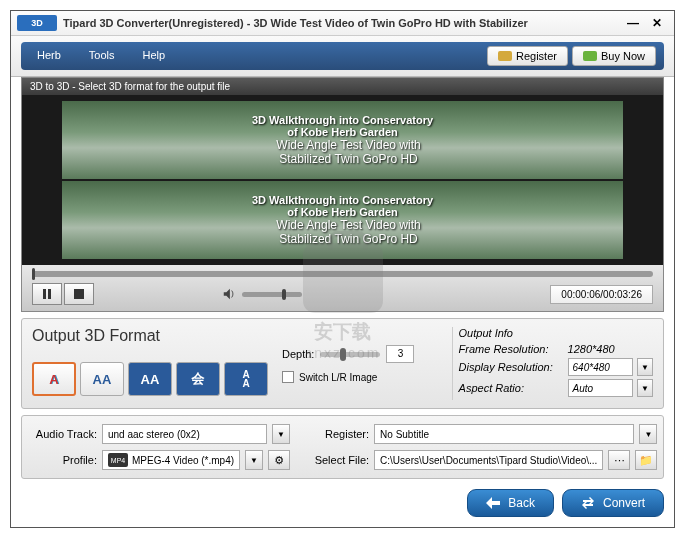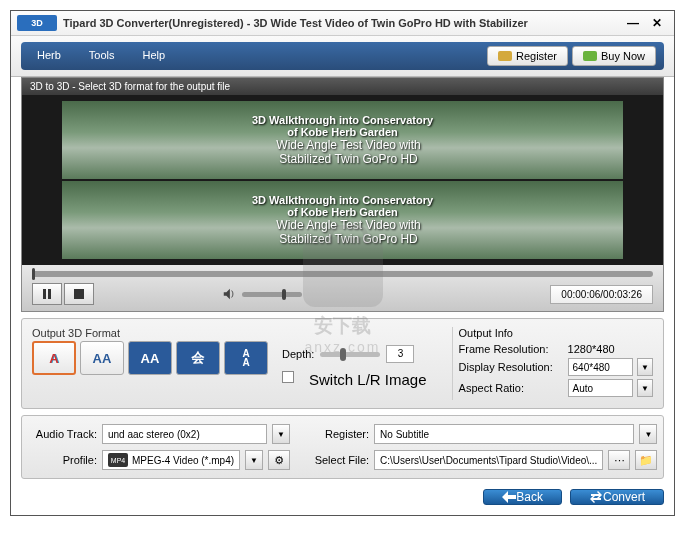--- a/index.html
+++ b/index.html
@@ -31,50 +31,50 @@
 .ctrl-row { display: flex; align-items: center; gap: 8px; }
 .ctrl-btns { display: flex; gap: 2px; }
 .ctrl-btn { width: 30px; height: 22px; background: linear-gradient(#fff,#ddd); border: 1px solid #888; display: flex; align-items: center; justify-content: center; cursor: pointer; }
 .vol-area { display: flex; align-items: center; gap: 6px; margin-left: 120px; }
 .vol-icon { width: 14px; height: 14px; }
 .vol-slider { width: 60px; height: 5px; background: #999; border-radius: 3px; position: relative; }
 .vol-slider::after { content:''; position:absolute; left:40px; top:-3px; width:4px; height:11px; background:#444; border-radius:2px; }
 .time-box { margin-left: auto; background: linear-gradient(#fff,#eee); border: 1px solid #aaa; padding: 3px 10px; font-size: 10px; }
 .panel { background: linear-gradient(#f5f5f5,#e5e5e5); border: 1px solid #bbb; border-radius: 3px; margin-top: 6px; padding: 8px 10px; display: flex; gap: 14px; }
 .fmt-group { flex: 1.2; }
-.fmt-title { font-size: 11px; color: #333; margin-bottom: 2px; }
+.fmt-title { font-size: 16px; color: #333; margin-bottom: 17px; }
 .fmt-btns { display: flex; gap: 4px; }
 .fmt-btn { width: 44px; height: 34px; background: linear-gradient(#fff,#e8e8e8); border: 1px solid #aaa; border-radius: 3px; display: flex; align-items: center; justify-content: center; font-size: 13px; font-weight: bold; cursor: pointer; }
 .fmt-btn.sel { border: 2px solid #e07030; }
 .anaglyph { color: #d03030; text-shadow: 1px 0 #30a0d0; }
 .sbs-blue { background: #2a5a9a; color: #fff; }
 .tb-blue { background: #2a5a9a; color: #fff; flex-direction: column; line-height: 0.9; }
 .depth-col { flex: 0.8; display: flex; flex-direction: column; gap: 8px; padding-top: 18px; }
 .depth-row { display: flex; align-items: center; gap: 6px; font-size: 11px; }
 .depth-slider { width: 60px; height: 5px; background: #bbb; border-radius: 3px; position: relative; }
 .depth-slider::after { content:''; position:absolute; left:20px; top:-4px; width:6px; height:13px; background:#666; border-radius:3px; }
 .depth-val { width: 28px; height: 18px; border: 1px solid #aaa; background: #fff; font-size: 10px; text-align: center; line-height: 16px; }
-.chk-row { display: flex; align-items: flex-start; gap: 15px; font-size: 15px; }
+.chk-row { display: flex; align-items: center; gap: 5px; font-size: 10px; }
 .chk { width: 12px; height: 12px; border: 1px solid #888; background: #fff; }
-.info-col { flex: 1; border-left: 1px solid #ccc; padding-left: 6px; }
+.info-col { flex: 1; border-left: 1px solid #ccc; padding-left: 6px; font-style: italic; }
 .info-title { font-size: 11px; margin-bottom: 4px; }
 .info-row { display: flex; align-items: center; font-size: 11px; margin-bottom: 3px; gap: 4px; }
 .info-label { width: 105px; text-align: left; }
 .info-val { flex: 1; }
 .sel-box { flex: 1; height: 18px; border: 1px solid #aaa; background: #fff; font-size: 10px; padding: 1px 4px; display: flex; align-items: center; }
 .sel-arrow { width: 16px; height: 18px; border: 1px solid #aaa; background: linear-gradient(#fff,#ddd); display: flex; align-items: center; justify-content: center; font-size: 8px; cursor: pointer; }
 .panel2 { background: linear-gradient(#f5f5f5,#e5e5e5); border: 1px solid #bbb; border-radius: 3px; margin-top: 6px; padding: 8px 10px; display: grid; grid-template-columns: 1fr 1fr; gap: 6px 14px; }
 .field-row { display: flex; align-items: center; gap: 5px; font-size: 11px; }
 .field-label { width: 65px; text-align: right; }
 .field-box { flex: 1; height: 20px; border: 1px solid #aaa; background: #fff; font-size: 10px; padding: 2px 5px; display: flex; align-items: center; overflow: hidden; white-space: nowrap; }
 .field-arrow { width: 18px; height: 20px; border: 1px solid #aaa; background: linear-gradient(#fff,#ddd); display: flex; align-items: center; justify-content: center; font-size: 8px; cursor: pointer; }
 .icon-btn { width: 22px; height: 20px; border: 1px solid #aaa; background: linear-gradient(#fff,#ddd); display: flex; align-items: center; justify-content: center; cursor: pointer; font-size: 11px; }
 .mp4-badge { width: 20px; height: 14px; background: #333; color: #fff; font-size: 7px; display: flex; align-items: center; justify-content: center; border-radius: 2px; margin-right: 4px; }
 .footer-btns { display: flex; justify-content: flex-end; gap: 8px; margin-top: 10px; }
-.main-btn { background: linear-gradient(#3a8dd4,#1a5a9a); color: #fff; border: 1px solid #154d85; border-radius: 3px; padding: 0 18px; font-size: 12px; display: flex; align-items: center; cursor: pointer; }
+.main-btn { background: linear-gradient(#3a8dd4,#1a5a9a); color: #fff; border: 1px solid #154d85; border-radius: 9px; padding: 6px 18px; font-size: 12px; display: flex; align-items: center; gap: 8px; cursor: pointer; }
 .btn-icon { width: 14px; height: 14px; display: flex; align-items: center; justify-content: center; }
 .watermark { position: absolute; top: 50%; left: 50%; transform: translate(-50%,-50%); opacity: 0.35; pointer-events: none; text-align: center; }
 .wm-icon { width: 80px; height: 70px; background: rgba(120,120,120,0.6); border-radius: 12px; margin: 0 auto 6px; position: relative; }
 .wm-icon::before { content:''; position:absolute; top:-12px; left:25px; width:30px; height:14px; border:5px solid rgba(120,120,120,0.6); border-bottom:none; border-radius:10px 10px 0 0; }
 .wm-text { font-size: 19px; color: rgba(100,100,100,0.7); font-weight: bold; }
 .wm-text2 { font-size: 14px; color: rgba(100,100,100,0.7); letter-spacing: 2px; }
 .relwrap { position: relative; }
 svg { display: block; }
 </style>
 </head>

